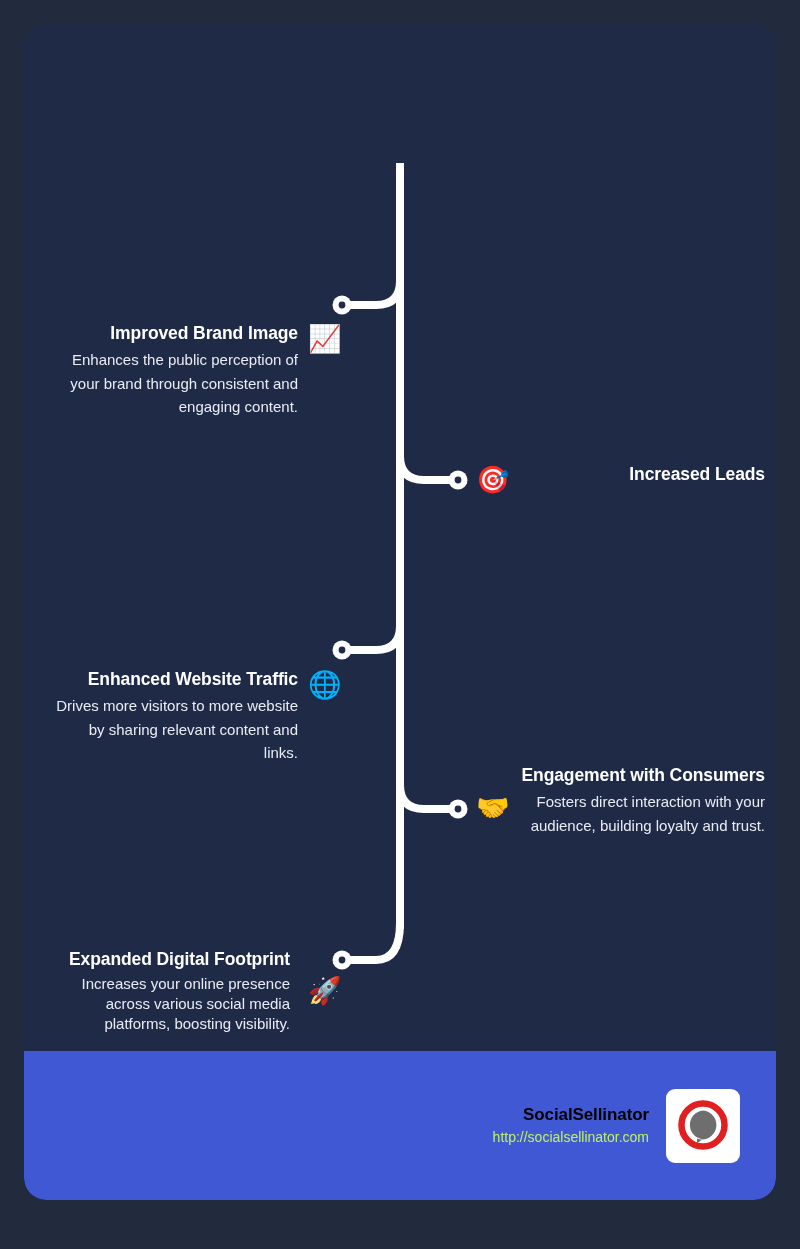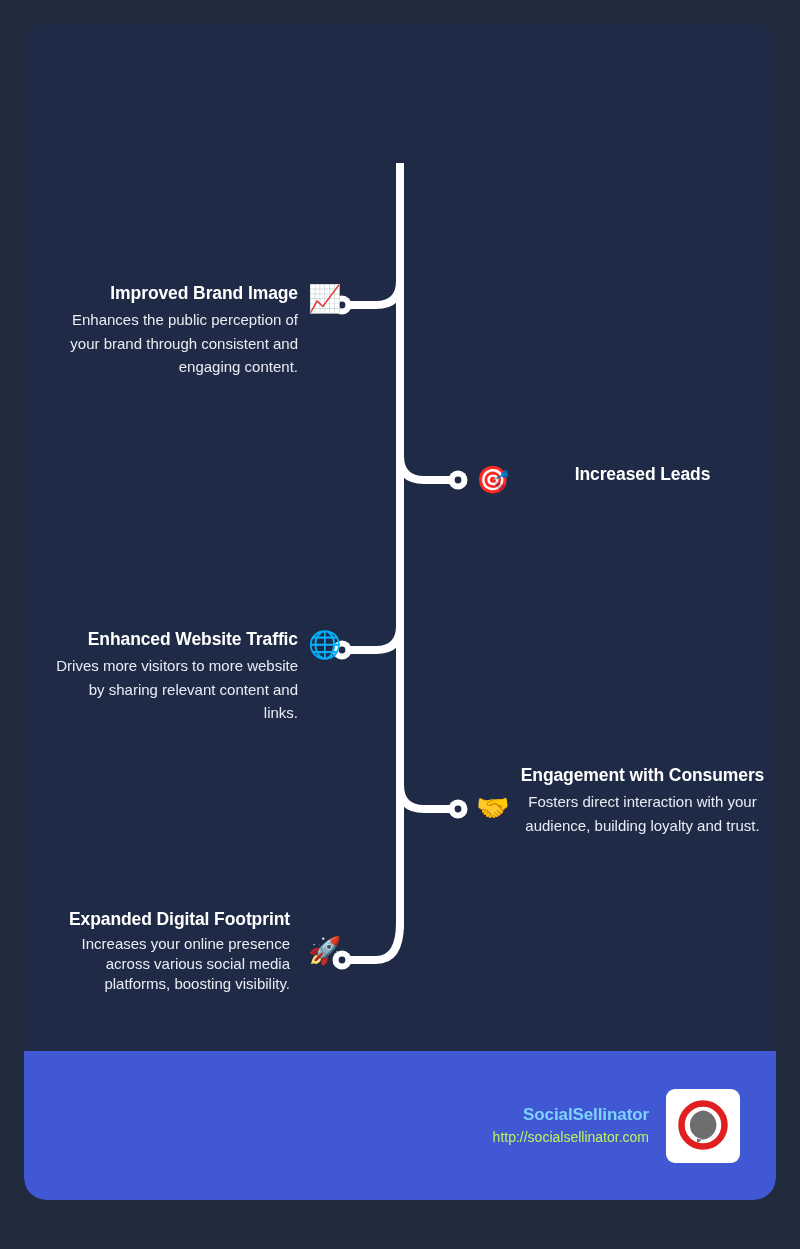--- a/index.html
+++ b/index.html
@@ -72,26 +72,26 @@
     pointer-events:none;
   }
 
   
   .row {
     position:absolute;
     display:flex;
     align-items:flex-start;
   }
 
-  .row.left  { right:434px; flex-direction:row; justify-content:space-between; }
+  .row.left  { right:434px; flex-direction:row; justify-content:space-between;margin-top:40px; }
   .row.right { left:452px;  flex-direction:row; }
 
   .texts { width:245px; }
   .row.left  .texts { text-align:right; }
-  .row.right .texts { text-align:center; }
+  .row.right .texts { text-align:right; }
 
   .item-title {
     color:#ffffff;
     font-size:17.5px;
     font-weight:bold;
     line-height:1.45;
     letter-spacing:-0.1px;
   }
   .item-desc {
     color:#e9ecf3;
@@ -124,21 +124,21 @@
     height:149px;
     background:#4158d4;
     border-radius:0 0 22px 22px;
     display:flex;
     align-items:center;
     justify-content:flex-end;
     padding-right:36px;
   }
   .footer-texts { text-align:right; margin-right:17px; }
   .brand-name {
-    color:#7dd3fc;
+    color:#000000;
     font-size:17px;
     font-weight:bold;
     line-height:1.4;
     letter-spacing:-0.1px;
   }
   .brand-url {
     color:#bef264;
     font-size:14px;
     line-height:1.5;
     margin-top:1px;

